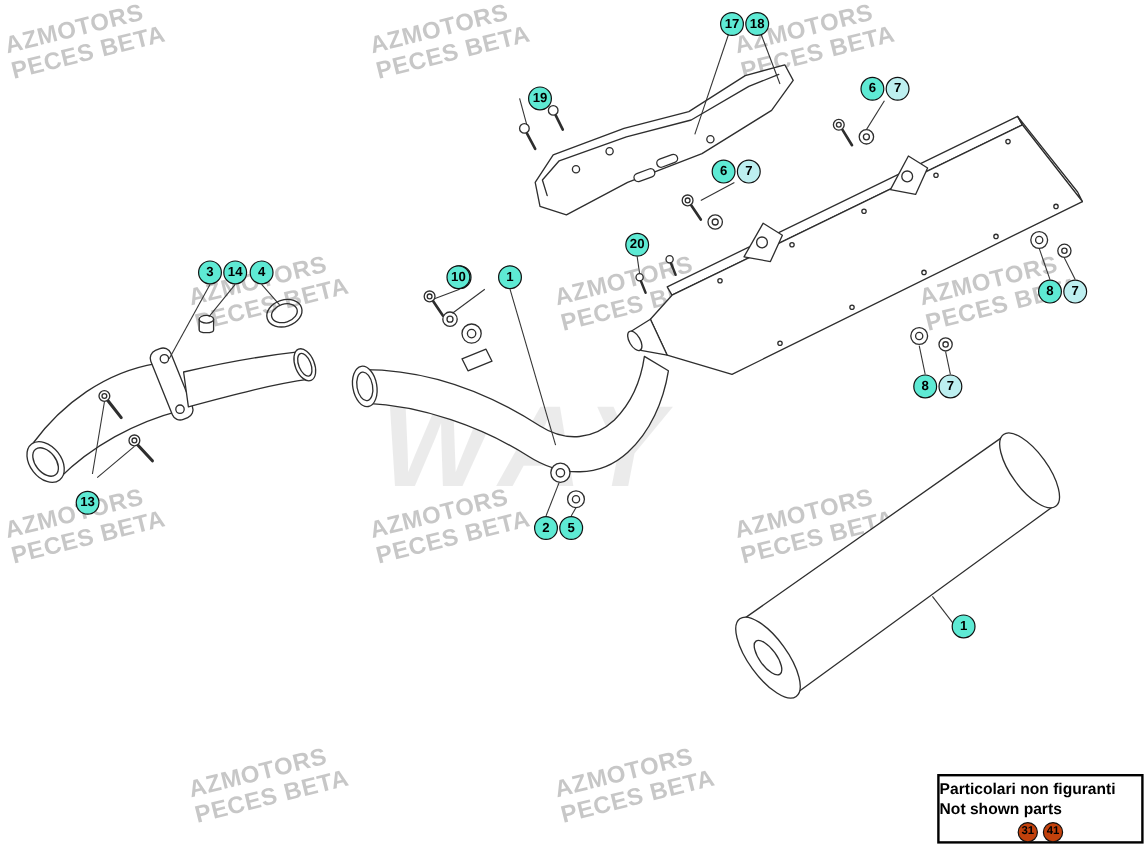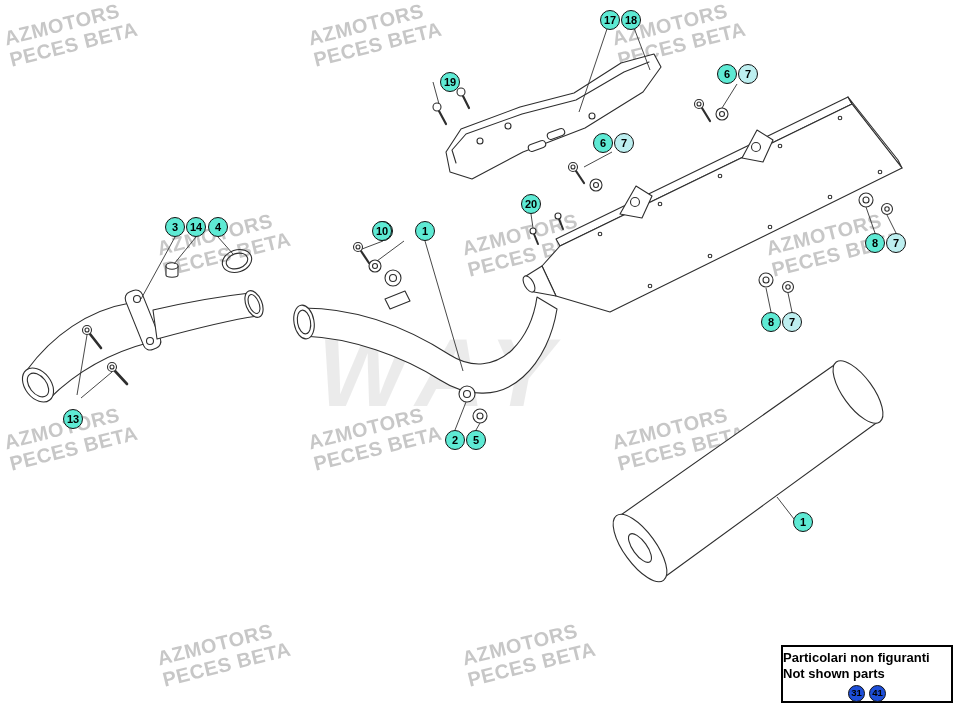--- a/index.html
+++ b/index.html
@@ -26,21 +26,21 @@
   .callout.yellow{background:#5eead4;}
   .callout.cyan{background:#bdeff0;}
   .legend{
     position:absolute;left:781px;top:645px;width:172px;height:58px;border:2px solid #000;
     background:#fff;box-sizing:border-box;font-weight:bold;
     font-size:13px;line-height:1.25;padding-top:3px;
   }
   .legend .circles{display:flex;justify-content:center;gap:4px;margin-top:2px;}
   .legend .num{
     width:17px;height:17px;border:1.2px solid #111;border-radius:50%;font-size:9.5px;
-    display:flex;align-items:center;justify-content:center;box-sizing:border-box;background:#1d4ed8;
+    display:flex;align-items:center;justify-content:center;box-sizing:border-box;background:#c2410c;
   }
 </style>
 </head>
 <body>
 
 <div class="stage">
 
   <div class="wm" style="left:2px;top:28px">AZMOTORS
 PECES BETA</div>
   <div class="wm" style="left:306px;top:28px">AZMOTORS

